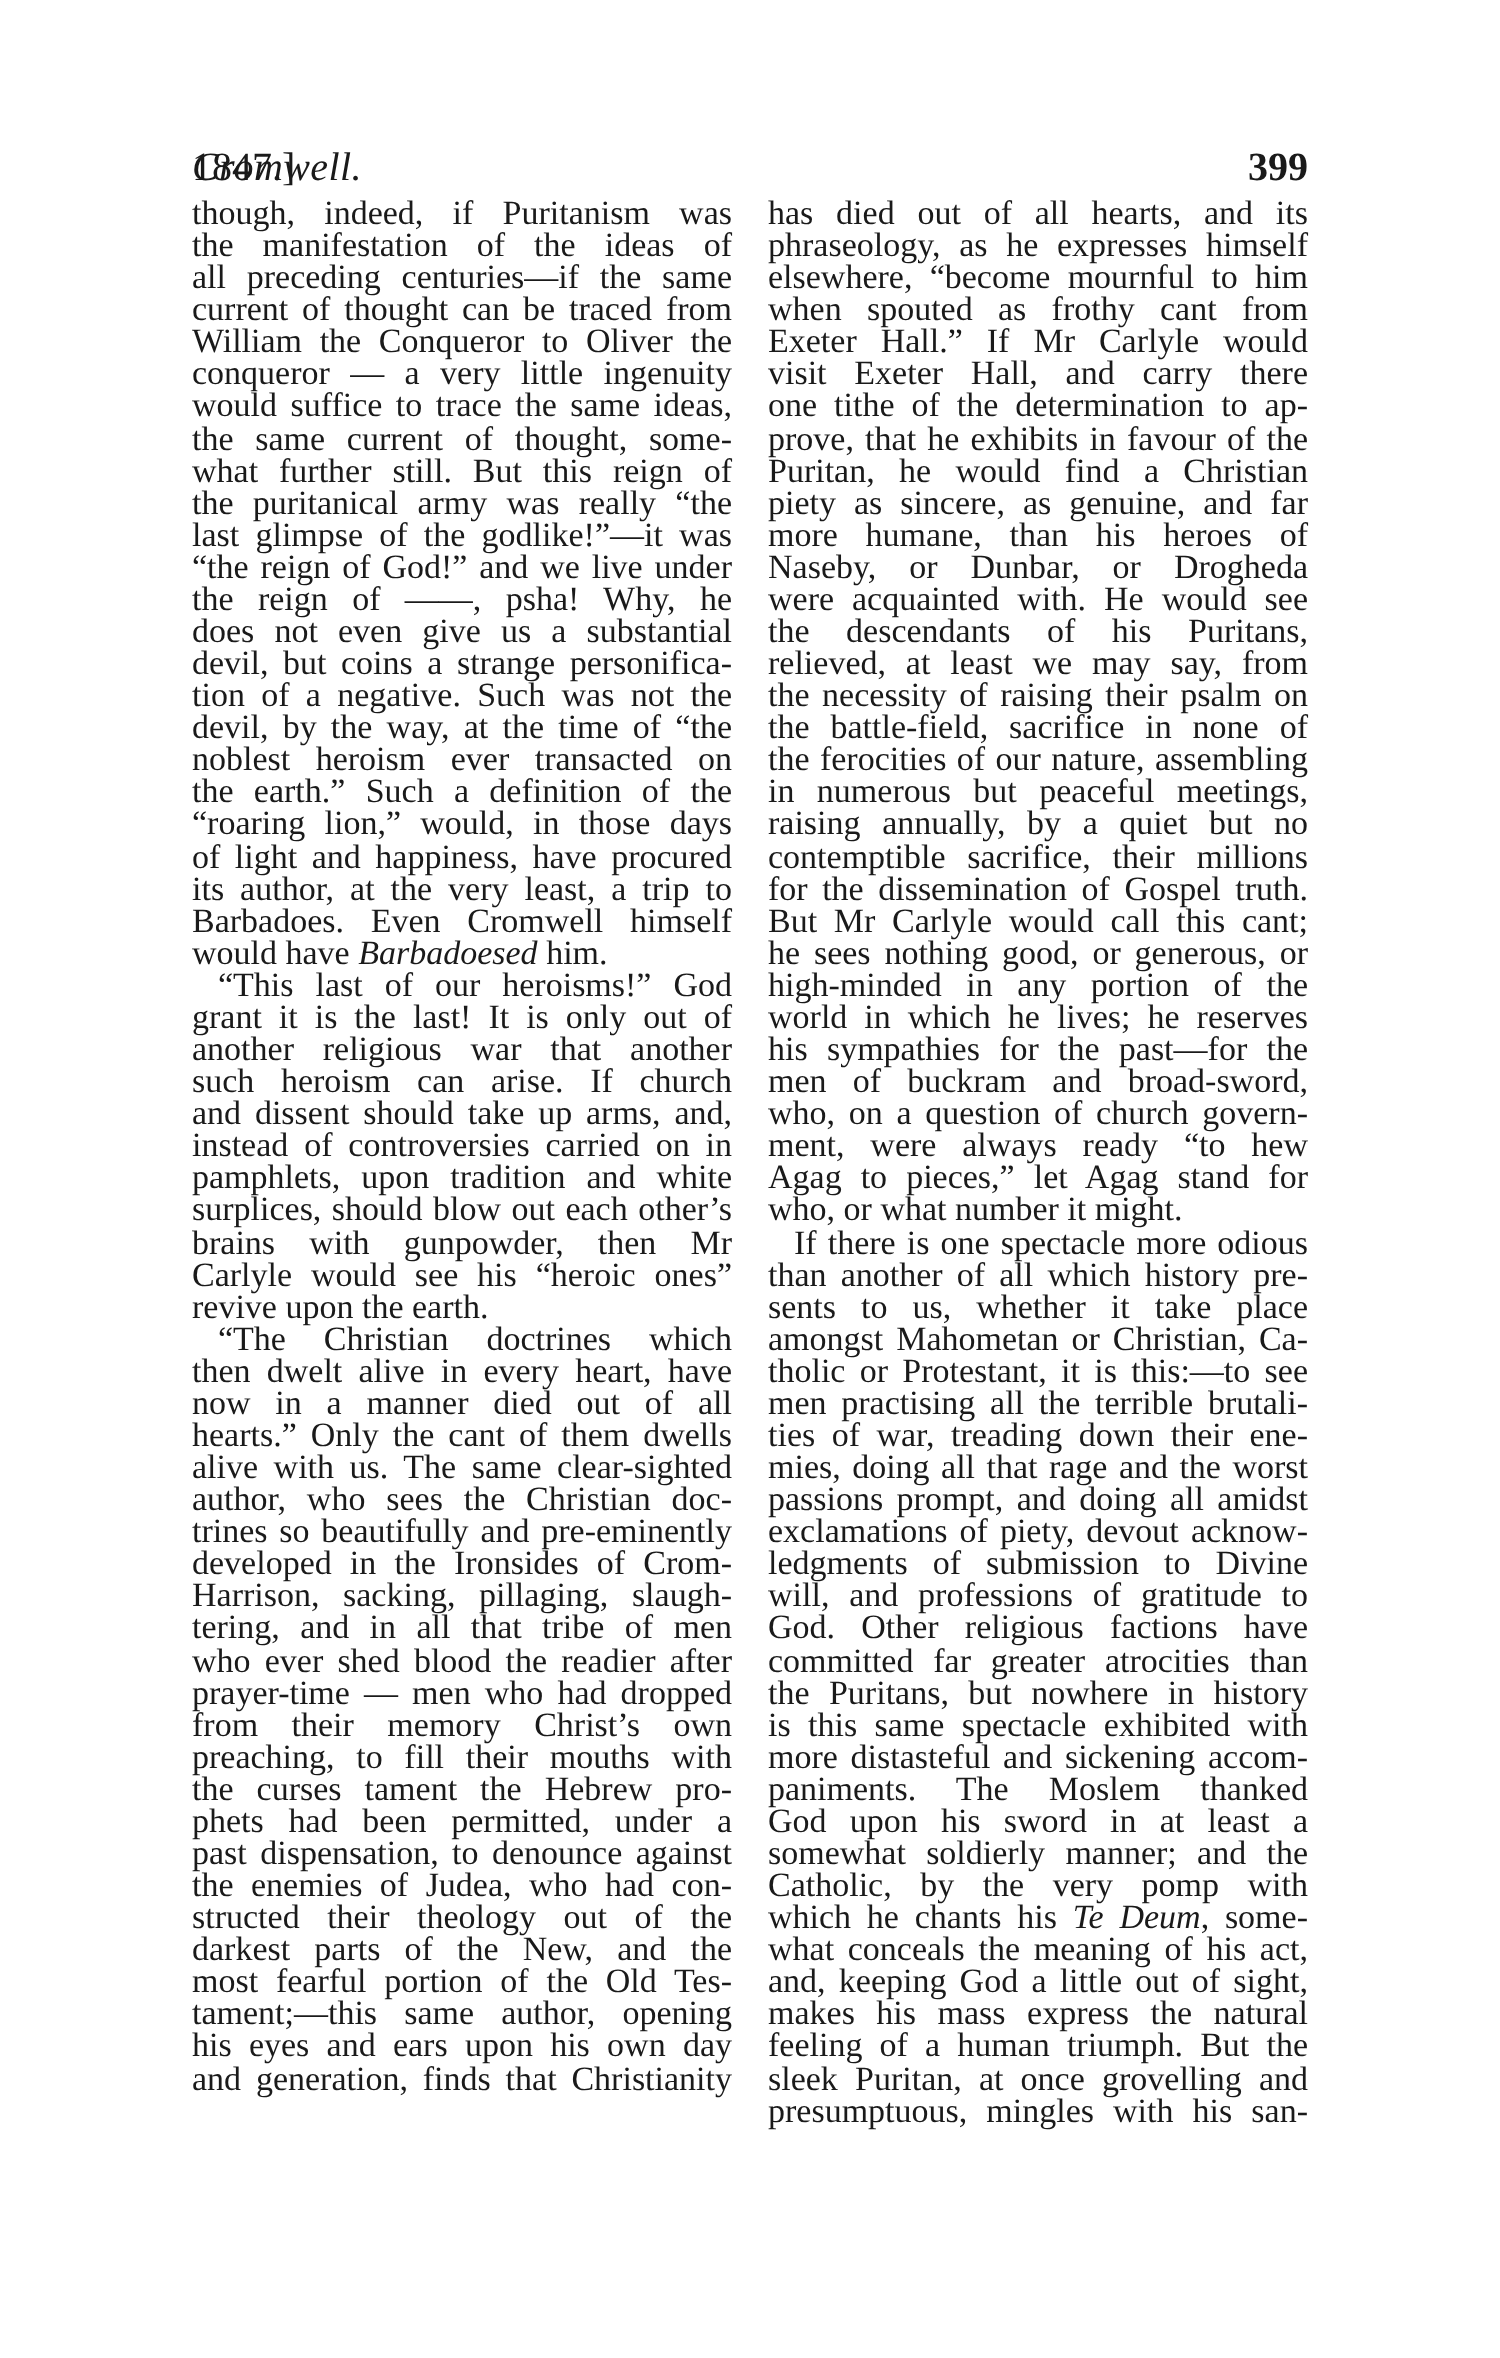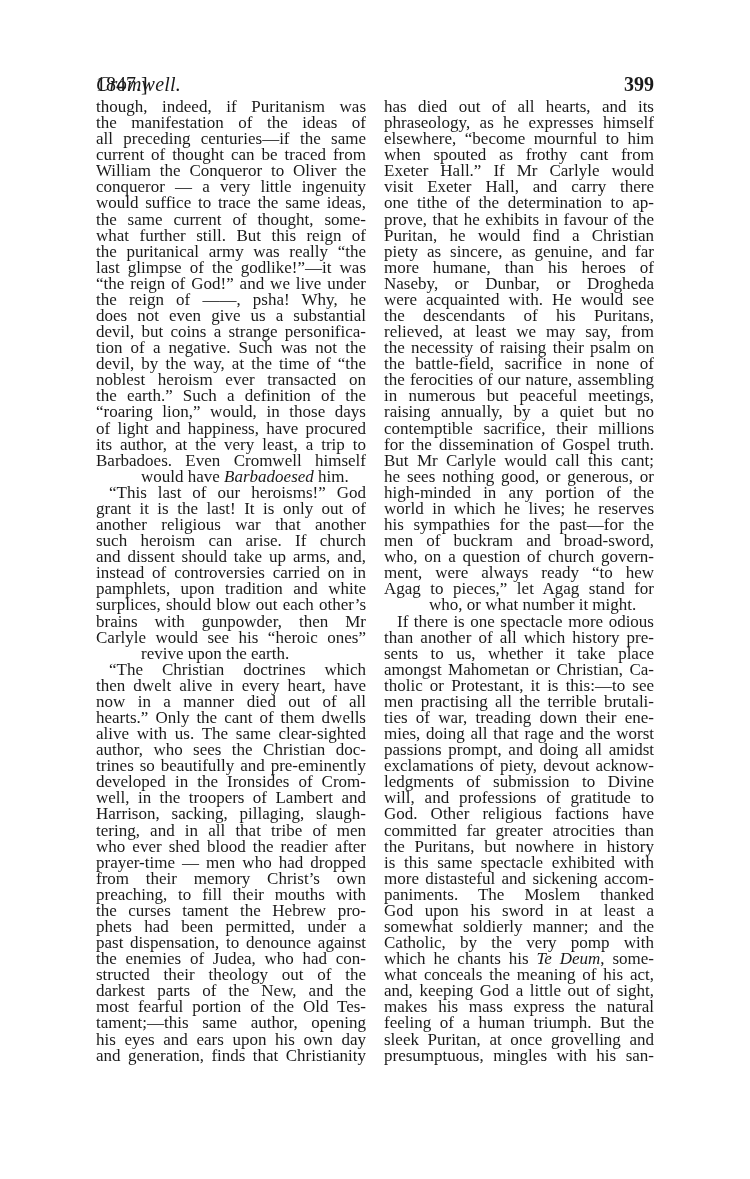--- a/index.html
+++ b/index.html
@@ -56,21 +56,20 @@
     .line {
       display: block;
       white-space: nowrap;
       height: 16.08px;
       text-align: justify;
       text-align-last: justify;
       overflow: visible;
     }
     .line.last {
       text-align-last: left;
-      margin-left: 45px;
     }
     .line.indent {
       padding-left: 13px;
     }
     .line .it { font-style: italic; }
   </style>
 </head>
 <body>
 
 <div class="page">
@@ -117,21 +116,20 @@
       <span class="line">Carlyle would see his “heroic ones”</span>
       <span class="line last">revive upon the earth.</span>
       <span class="line indent">“The Christian doctrines which</span>
       <span class="line">then dwelt alive in every heart, have</span>
       <span class="line">now in a manner died out of all</span>
       <span class="line">hearts.” Only the cant of them dwells</span>
       <span class="line">alive with us. The same clear-sighted</span>
       <span class="line">author, who sees the Christian doc-</span>
       <span class="line">trines so beautifully and pre-eminently</span>
       <span class="line">developed in the Ironsides of Crom-</span>
-      <span class="line">well, in the troopers of Lambert and</span>
       <span class="line">Harrison, sacking, pillaging, slaugh-</span>
       <span class="line">tering, and in all that tribe of men</span>
       <span class="line">who ever shed blood the readier after</span>
       <span class="line">prayer-time — men who had dropped</span>
       <span class="line">from their memory Christ’s own</span>
       <span class="line">preaching, to fill their mouths with</span>
       <span class="line">the curses tament the Hebrew pro-</span>
       <span class="line">phets had been permitted, under a</span>
       <span class="line">past dispensation, to denounce against</span>
       <span class="line">the enemies of Judea, who had con-</span>

